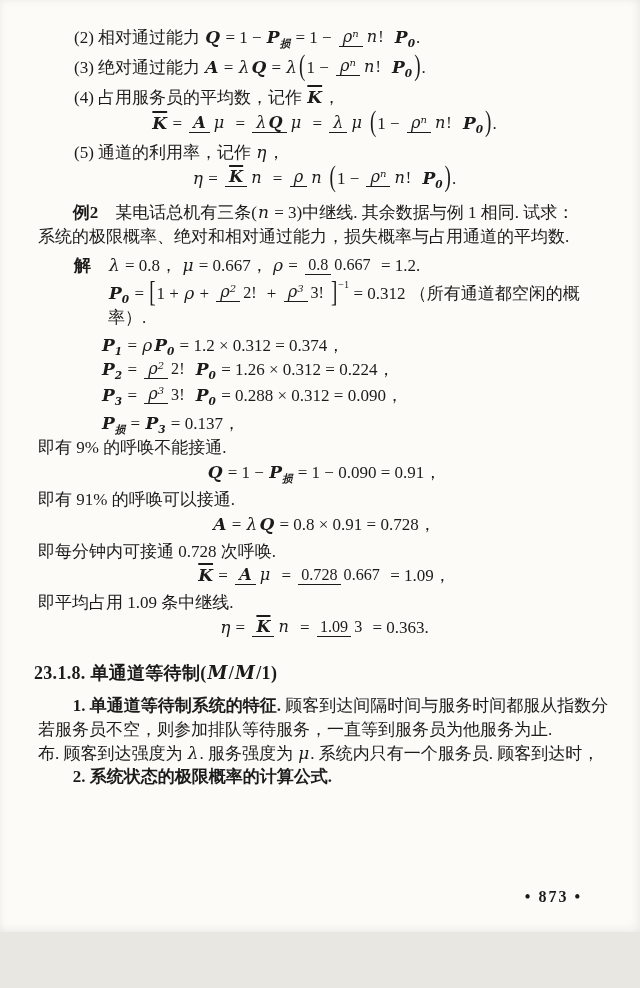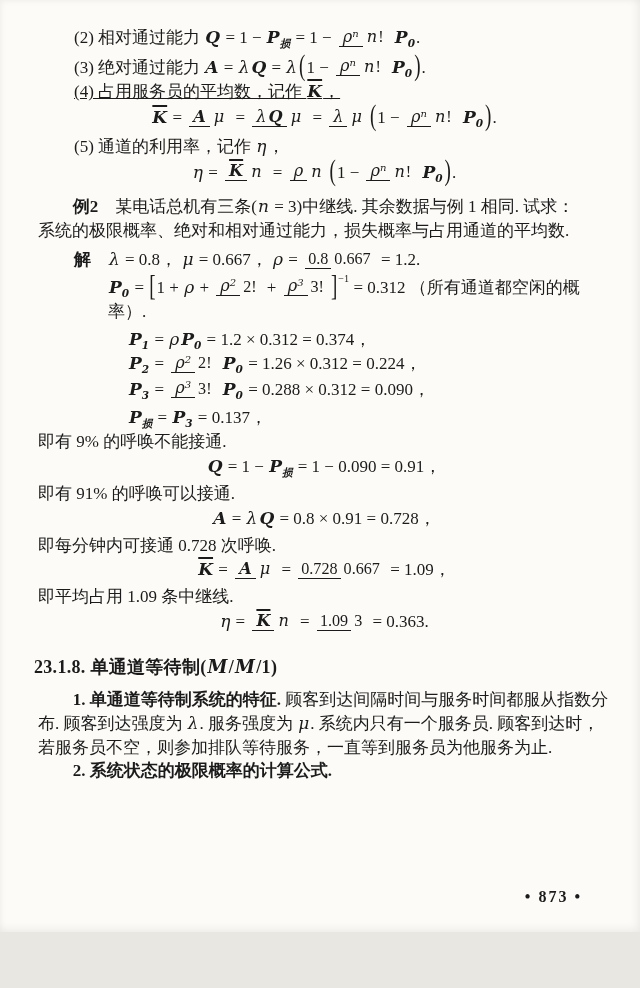--- a/index.html
+++ b/index.html
@@ -16,28 +16,28 @@
   }
   .content{
     position:absolute;left:38px;right:30px;top:24px;
     font-size:17px;line-height:1.4;
   }
   .line{min-height:22px;}
   
   .item{margin-left:36px;}
   .eqc{text-align:center;}
   .eqi0{margin-left:70px;}
-  .eqi1{margin-left:90px;}
+  .eqi1{margin-left:63px;}
   .text{margin-left:0;}
   .para-first{text-indent:2.05em;}
   .heading{font-weight:bold;font-size:18px;letter-spacing:.3px;margin-left:-4px;}
   
   [data-name="line-item2"]{margin-top:2px;}
   [data-name="line-item3"]{margin-top:4px;}
-  [data-name="line-item4"]{text-decoration:underline;}
+  [data-name="line-item4"]{margin-top:6px;}
   [data-name="line-eq-kbar"]{margin-top:0;}
   [data-name="line-item5"]{margin-top:4px;}
   [data-name="line-eq-eta"]{margin-top:0;}
   [data-name="line-ex2-1"]{margin-top:10px;}
   [data-name="line-sol"]{margin-top:5px;}
   [data-name="line-eq-p0"]{margin-top:2px;}
   [data-name="line-eq-p1"]{margin-top:4px;}
   [data-name="line-eq-p3"]{margin-top:2px;}
   [data-name="line-eq-ploss"]{margin-top:4px;}
   [data-name="line-note9"]{margin-top:1px;}
@@ -151,18 +151,18 @@
       <div class="line text" data-name="line-note-k"><span class="txt" data-name="text-run">即平均占用 1.09 条中继线.</span></div>
       <div class="line eqc" data-name="line-eq-eta2"><span class="var" data-name="math-variable">η</span><span class="txt" data-name="text-run"> = </span><span class="frac" data-name="fraction">
           <span class="num" data-name="fraction-numerator"><span class="var bv bar" data-name="math-variable">K</span></span>
           <span class="den" data-name="fraction-denominator"><span class="var" data-name="math-variable">n</span></span>
         </span><span class="txt" data-name="text-run"> = </span><span class="frac" data-name="fraction">
           <span class="num" data-name="fraction-numerator"><span class="txt" data-name="text-run">1.09</span></span>
           <span class="den" data-name="fraction-denominator"><span class="txt" data-name="text-run">3</span></span>
         </span><span class="txt" data-name="text-run"> = 0.363.</span></div>
       <div class="line heading" data-name="line-heading"><span class="btxt" data-name="bold-text">23.1.8. 单通道等待制(</span><span class="var bv" data-name="math-variable">M</span><span class="btxt" data-name="bold-text">/</span><span class="var bv" data-name="math-variable">M</span><span class="btxt" data-name="bold-text">/1)</span></div>
       <div class="line text para-first" data-name="line-p1"><span class="btxt" data-name="bold-text">1. 单通道等待制系统的特征. </span><span class="txt" data-name="text-run">顾客到达间隔时间与服务时间都服从指数分</span></div>
+      <div class="line text" data-name="line-p3"><span class="txt" data-name="text-run">若服务员不空，则参加排队等待服务，一直等到服务员为他服务为止.</span></div>
       <div class="line text" data-name="line-p2"><span class="txt" data-name="text-run">布. 顾客到达强度为 </span><span class="var" data-name="math-variable">λ</span><span class="txt" data-name="text-run">. 服务强度为 </span><span class="var" data-name="math-variable">μ</span><span class="txt" data-name="text-run">. 系统内只有一个服务员. 顾客到达时，</span></div>
-      <div class="line text" data-name="line-p3"><span class="txt" data-name="text-run">若服务员不空，则参加排队等待服务，一直等到服务员为他服务为止.</span></div>
       <div class="line text para-first" data-name="line-p4"><span class="btxt" data-name="bold-text">2. 系统状态的极限概率的计算公式.</span></div>
     </div>
   <div class="pagenum" data-name="page-number">• 873 •</div>
 </div>
 
 </body></html>

